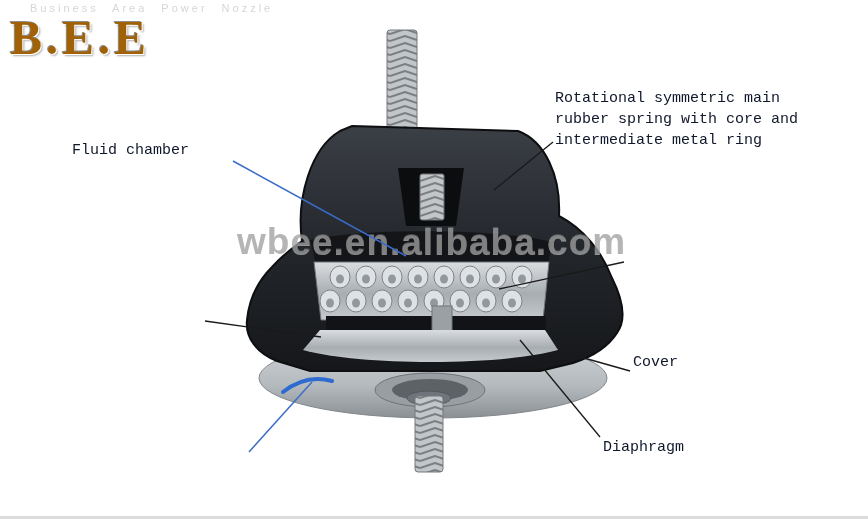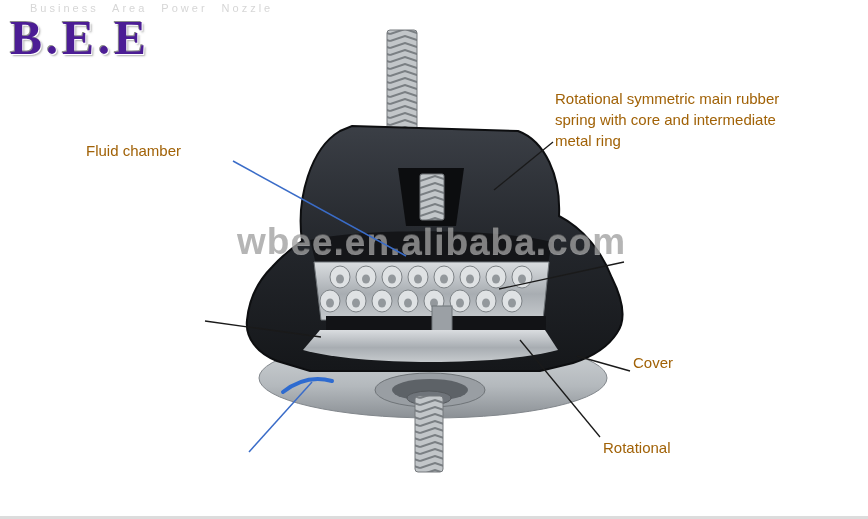--- a/index.html
+++ b/index.html
@@ -40,32 +40,33 @@
     white-space: nowrap;
   }
   .logo {
     position: absolute;
     left: 10px; top: 10px;
     z-index: 4;
     font-family: "Liberation Serif", serif;
     font-size: 48px;
     font-weight: bold;
     letter-spacing: 4px;
-    color: #4c1d95;
+    color: #a16207;
     text-shadow: -1px -1px 0 #8d8d8d, 1px 1px 0 #ffffff, 2px 2px 2px rgba(110,110,110,0.55);
     white-space: nowrap;
   }
   .label {
     position: absolute;
     z-index: 4;
     font-size: 15px;
-    color: #a16207;
+    color: #0f172a;
     line-height: 1.4;
+    font-family: Liberation Mono, monospace;
   }
-  .label-fluid        { left: 72px;  top: 140px; white-space: nowrap; margin-left: 14px; }
+  .label-fluid        { left: 72px;  top: 140px; white-space: nowrap; }
   .label-rotational   { left: 555px; top: 88px;  width: 252px; }
   .label-nozzle       { left: 626px; top: 228px; width: 150px; }
   .label-damping      { left: 75px;  top: 305px; white-space: nowrap; }
   .label-cover        { left: 633px; top: 352px; white-space: nowrap; }
   .label-diaphragm    { left: 603px; top: 437px; white-space: nowrap; }
   .label-equilibrium  { left: 95px;  top: 447px; white-space: nowrap; }
   .bottom-strip {
     position: absolute;
     left: 0; right: 0; bottom: 0;
     height: 3px;
@@ -177,16 +178,16 @@
     <line x1="630" y1="371" x2="577" y2="356" stroke="#1a1a1a" stroke-width="1.3"></line>
     <line x1="600" y1="437" x2="520" y2="340" stroke="#1a1a1a" stroke-width="1.3"></line>
   </svg>
 
   <div class="tagline">Business Area Power Nozzle</div>
   <div class="logo">B.E.E</div>
 
   <div class="label label-fluid">Fluid chamber</div>
   <div class="label label-rotational">Rotational symmetric main rubber spring with core and intermediate metal ring</div>
   <div class="label label-cover">Cover</div>
-  <div class="label label-diaphragm">Rotational</div>
+  <div class="label label-diaphragm">Diaphragm</div>
 
   <div class="bottom-strip"></div>
 </div>
 
 </body></html>

